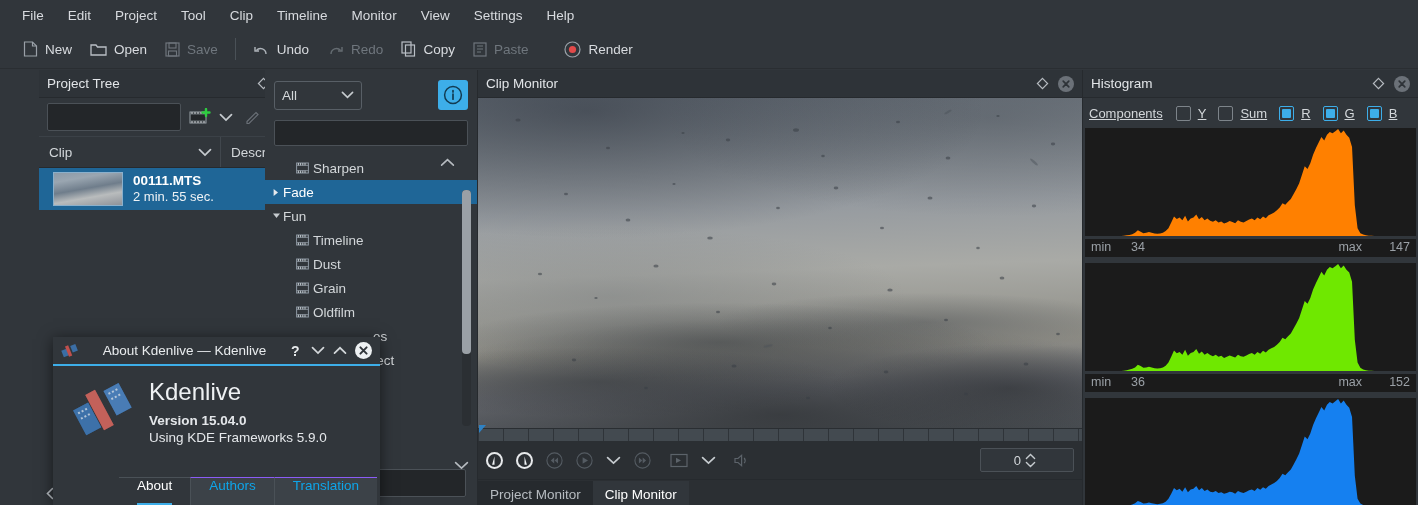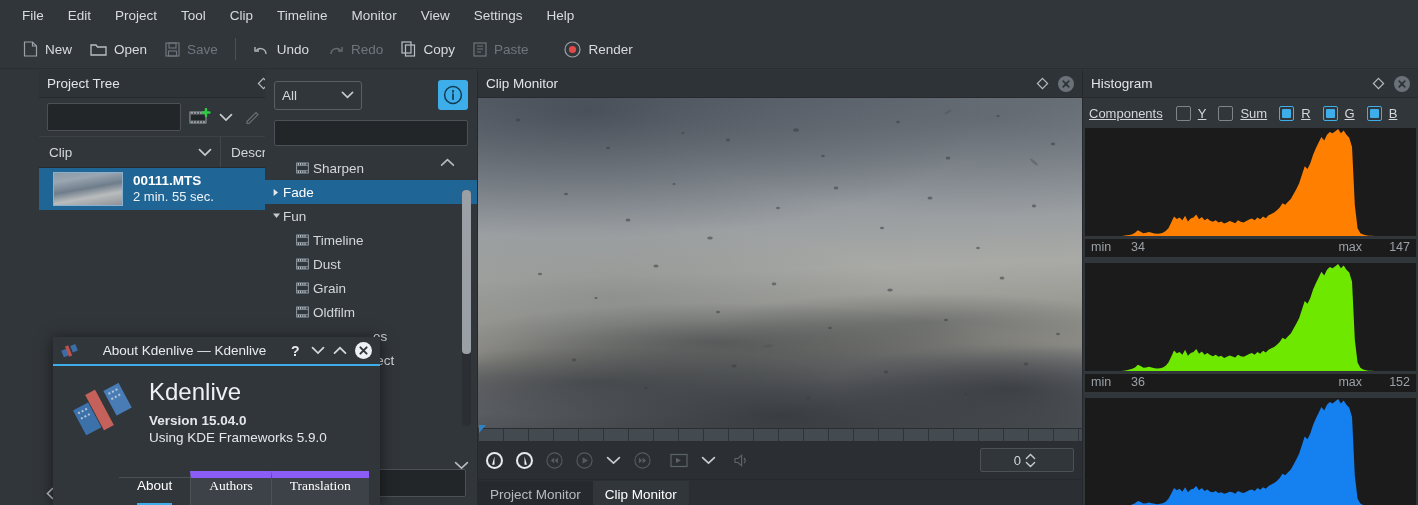--- a/index.html
+++ b/index.html
@@ -135,22 +135,22 @@
              border-bottom:2px solid #3daee9;}
   .dlg-title .t{flex:1;text-align:center;font-size:13.5px;color:#e8ebed;}
   .dlg-body{display:flex;align-items:flex-start;padding:14px 0 0 20px;gap:14px;}
   .kd-name{font-size:24px;color:#eef1f3;line-height:1;}
   .kd-ver{font-weight:bold;font-size:13.5px;margin-top:9px;color:#e4e7ea;}
   .kd-fw{font-size:13.5px;margin-top:2px;color:#e4e7ea;}
   .dlg-tabs{position:absolute;left:66px;bottom:0;display:flex;align-items:flex-end;}
   .dtab{height:27px;display:flex;padding:0 18px;font-size:13.5px;}
   .dtab.active{background:#31363b;color:#ffffff;border-top:1px solid #4a5157;}
   .dtab.active u{text-decoration:none;border-bottom:2px solid #3daee9;padding-bottom:2px;}
-  .dtab.inactive{background:#3c4248;color:#ffffff;border-top:7px solid #8b5cf6;
-                 border-left:1px solid #4a5157;font-family:Liberation Serif, serif;}
+  .dtab.inactive{background:#3c4248;color:#0ea5e9;border-top:1px solid #8b5cf6;
+                 border-left:1px solid #4a5157;}
 </style>
 </head>
 <body>
 
 <div id="app">
 
   <div class="menubar">
     <div class="mi">File</div>
     <div class="mi">Edit</div>
     <div class="mi">Project</div>

